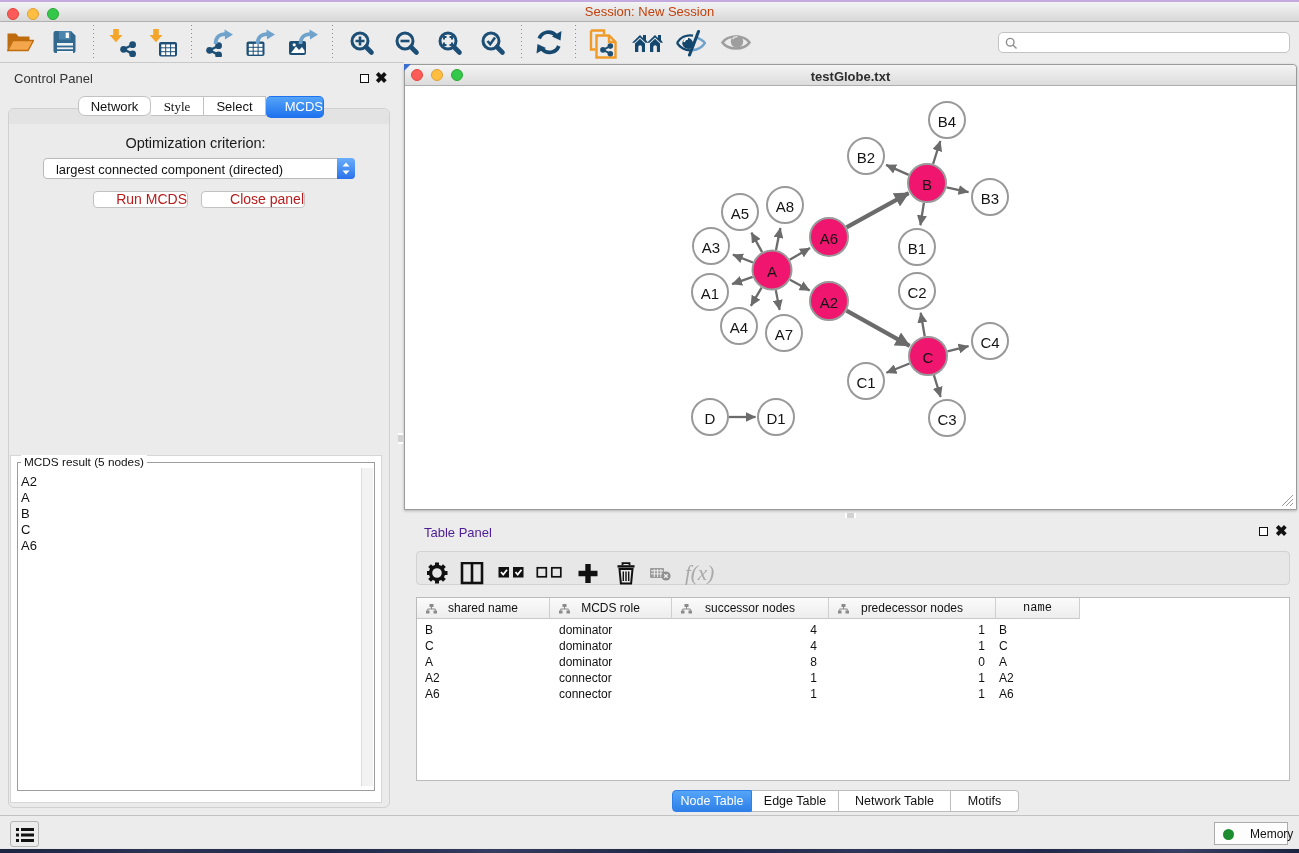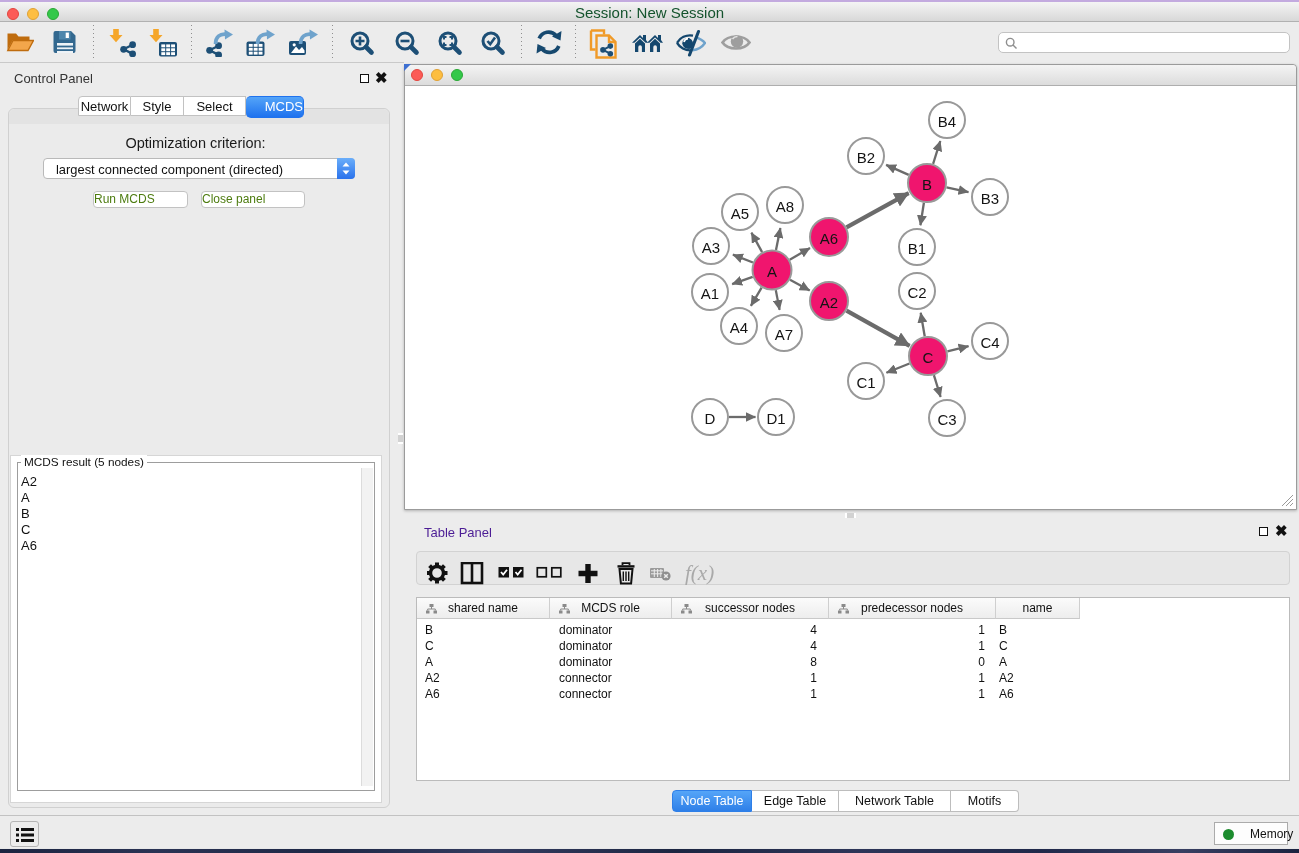--- a/index.html
+++ b/index.html
@@ -8,21 +8,21 @@
 .abs { position:absolute; }
 
 
 #purple { left:0; top:0; width:1299px; height:2px; background:#c3aadf; }
 #titlebar { left:0; top:2px; width:1299px; height:20px;
   background:linear-gradient(#f4f4f4,#d8d8d8); border-bottom:1px solid #b1b1b1; }
 .tl { width:12px; height:12px; border-radius:50%; top:6px; }
 #titlebar .t1 { left:7px;  background:#fc5b57; border:1px solid #e2463f; }
 #titlebar .t2 { left:27px; background:#fdbe41; border:1px solid #e0a135; }
 #titlebar .t3 { left:47px; background:#34c84a; border:1px solid #2aa835; }
-#apptitle { left:0; top:4px; width:1299px; text-align:center; font-size:15px; color:#14532d; }
+#apptitle { left:0; top:4px; width:1299px; text-align:center; font-size:13px; color:#c2410c; }
 
 
 #toolbar { left:0; top:22px; width:1299px; height:40px; background:#ececec; }
 .tsep { top:3px; width:1px; height:35px;
   background-image:linear-gradient(#8f8f8f 30%, rgba(0,0,0,0) 0%);
   background-size:1px 4px; background-repeat:repeat-y; }
 .ticon { top:7px; }
 #search { left:998px; top:32px; width:292px; height:21px; background:#fff;
   border:1px solid #c3c3c3; border-radius:5px; }
 
@@ -39,21 +39,21 @@
 #cp-body { left:8px; top:108px; width:382px; height:700px; background:#ebebeb;
   border:1px solid #d0d0d0; border-radius:6px; }
 #cp-band { left:9px; top:109px; width:380px; height:15px; background:#e3e3e3; border-radius:6px 6px 0 0; }
 #opt-label { left:0; top:135px; width:391px; text-align:center; font-size:14.5px; color:#1a1a1a; }
 #dd { left:43px; top:158px; width:312px; height:21px; background:#fff;
   border:1px solid #b9b9b9; border-radius:4px; }
 #dd .txt { position:absolute; left:12px; top:3px; font-size:12.9px; color:#111; }
 #dd .btn { position:absolute; right:-1px; top:-1px; width:18px; height:21px;
   background:linear-gradient(#6aaefa,#2a72ec); border-radius:0 4px 4px 0; }
 .cbtn { height:17px; background:#fff; border:1px solid #c2c2c2; border-radius:4px;
-  font-size:12px; color:#4d7c0f; text-align:left; line-height:15px; }
+  font-size:14px; color:#b91c1c; text-align:right; line-height:15px; }
 #listpanel { left:10px; top:455px; width:372px; height:348px; background:#fff; border:1px solid #d6d6d6;}
 #fieldset { left:17px; top:462px; width:358px; height:329px; border:1px solid #9d9d9d; background:#fff; }
 #fieldset .legend { position:absolute; left:3px; top:-8px; background:#fff; padding:0 3px;
   font-size:11.8px; color:#111; }
 #fieldset .sb { position:absolute; right:1px; top:5px; width:12px; height:318px;
   background:#f2f2f2; border-left:1px solid #dcdcdc; }
 .li { position:absolute; left:21px; font-size:13px; color:#111; }
 
 
 #netwin { left:404px; top:64px; width:893px; height:446px; background:#fff;
@@ -247,21 +247,21 @@
   <path d="M8 8 L11.5 11.5" stroke="#8e8e8e" stroke-width="1.4"></path>
 </svg>
   </div>
 
 <div class="abs" style="left:0; top:62px; width:404px; height:1px; background:#c9c9c9;"></div>
 <div class="abs" id="cp-title">Control Panel</div>
 <div class="abs mini-sq" style="left:360px; top:74px;"></div>
 <div class="abs" style="left:375px; top:69px; font-size:15px; font-weight:bold; color:#111;">✖</div>
 <div class="abs" id="cp-body"></div>
 <div class="abs" id="cp-band"></div>
-<div class="abs" id="cp-tabs"><span class="tab first" style="width:53px;">Network</span><span class="tab" style="width:53px;">Style</span><span class="tab" style="width:62px;">Select</span><span class="tab sel" style="width:58px;text-align:right;">MCDS</span></div>
+<div class="abs" id="cp-tabs"><span class="tab first" style="width:73px;border-radius:7px;">Network</span><span class="tab" style="width:53px;font-family:Liberation Serif, serif;">Style</span><span class="tab" style="width:62px;">Select</span><span class="tab sel" style="width:58px;text-align:right;">MCDS</span></div>
 <div class="abs" id="opt-label">Optimization criterion:</div>
 <div class="abs" id="dd">
   <div class="txt">largest connected component (directed)</div>
   <div class="btn"><svg width="18" height="21" viewBox="0 0 18 21">
         <path d="M5.5 8.5 L9 4.5 L12.5 8.5 Z M5.5 12.5 L9 16.5 L12.5 12.5 Z" fill="#fff"></path>
       </svg></div>
 </div>
 <div class="abs cbtn" style="left:93px; top:191px; width:95px;">Run MCDS</div>
 <div class="abs cbtn" style="left:201px; top:191px; width:104px;">Close panel</div>
 <div class="abs" id="listpanel"></div>
@@ -273,20 +273,21 @@
 <div class="abs li" style="top:490px;">A</div>
 <div class="abs li" style="top:506px;">B</div>
 <div class="abs li" style="top:522px;">C</div>
 <div class="abs li" style="top:538px;">A6</div>
 
 <div class="abs" id="netwin">
   <div id="nw-title">
     <div class="abs tl t1"></div>
       <div class="abs tl t2"></div>
       <div class="abs tl t3"></div>
+    <div class="ttl">testGlobe.txt</div>
   </div>
   <svg style="position:absolute; left:0; top:21px;" width="891" height="423" viewBox="405 86 891 423">
       <defs>
 <marker id="ah1" markerWidth="12" markerHeight="10" refX="10" refY="5" orient="auto" markerUnits="userSpaceOnUse">
           <path d="M0 0 L10.5 5 L0 10 Z" fill="#6b6b6b"></path>
         </marker>
 <marker id="ah2" markerWidth="17" markerHeight="15" refX="14" refY="7.5" orient="auto" markerUnits="userSpaceOnUse">
           <path d="M0 0 L15 7.5 L0 15 Z" fill="#6b6b6b"></path>
         </marker>
 </defs>
@@ -431,21 +432,21 @@
         <rect x="0" y="6.5" width="3.5" height="3" fill="#8a8a8a"></rect>
         <rect x="7.5" y="6.5" width="3.5" height="3" fill="#8a8a8a"></rect>
         <path d="M5.5 3 v2 M1.7 6.5 v-1.5 h7.6 v1.5" stroke="#8a8a8a" stroke-width="1" fill="none"></path>
       </svg>successor nodes</div>
 <div class="hc" style="left:412px; width:167px;"><svg width="11" height="10" viewBox="0 0 11 10" style="position:absolute; left:9px; top:6px;">
         <rect x="3.5" y="0" width="4" height="3" fill="#8a8a8a"></rect>
         <rect x="0" y="6.5" width="3.5" height="3" fill="#8a8a8a"></rect>
         <rect x="7.5" y="6.5" width="3.5" height="3" fill="#8a8a8a"></rect>
         <path d="M5.5 3 v2 M1.7 6.5 v-1.5 h7.6 v1.5" stroke="#8a8a8a" stroke-width="1" fill="none"></path>
       </svg>predecessor nodes</div>
-<div class="hc" style="left:579px; width:84px;">name</div>
+<div class="hc" style="left:579px; width:84px;font-family:Liberation Mono, monospace;">name</div>
 <div class="cell" style="left:8px; top:24px; width:120px;">B</div>
 <div class="cell" style="left:142px; top:24px; width:110px;">dominator</div>
 <div class="cell" style="left:255px; top:24px; width:145px; text-align:right;">4</div>
 <div class="cell" style="left:412px; top:24px; width:156px; text-align:right;">1</div>
 <div class="cell" style="left:582px; top:24px; width:80px;">B</div>
 <div class="cell" style="left:8px; top:40px; width:120px;">C</div>
 <div class="cell" style="left:142px; top:40px; width:110px;">dominator</div>
 <div class="cell" style="left:255px; top:40px; width:145px; text-align:right;">4</div>
 <div class="cell" style="left:412px; top:40px; width:156px; text-align:right;">1</div>
 <div class="cell" style="left:582px; top:40px; width:80px;">C</div>

